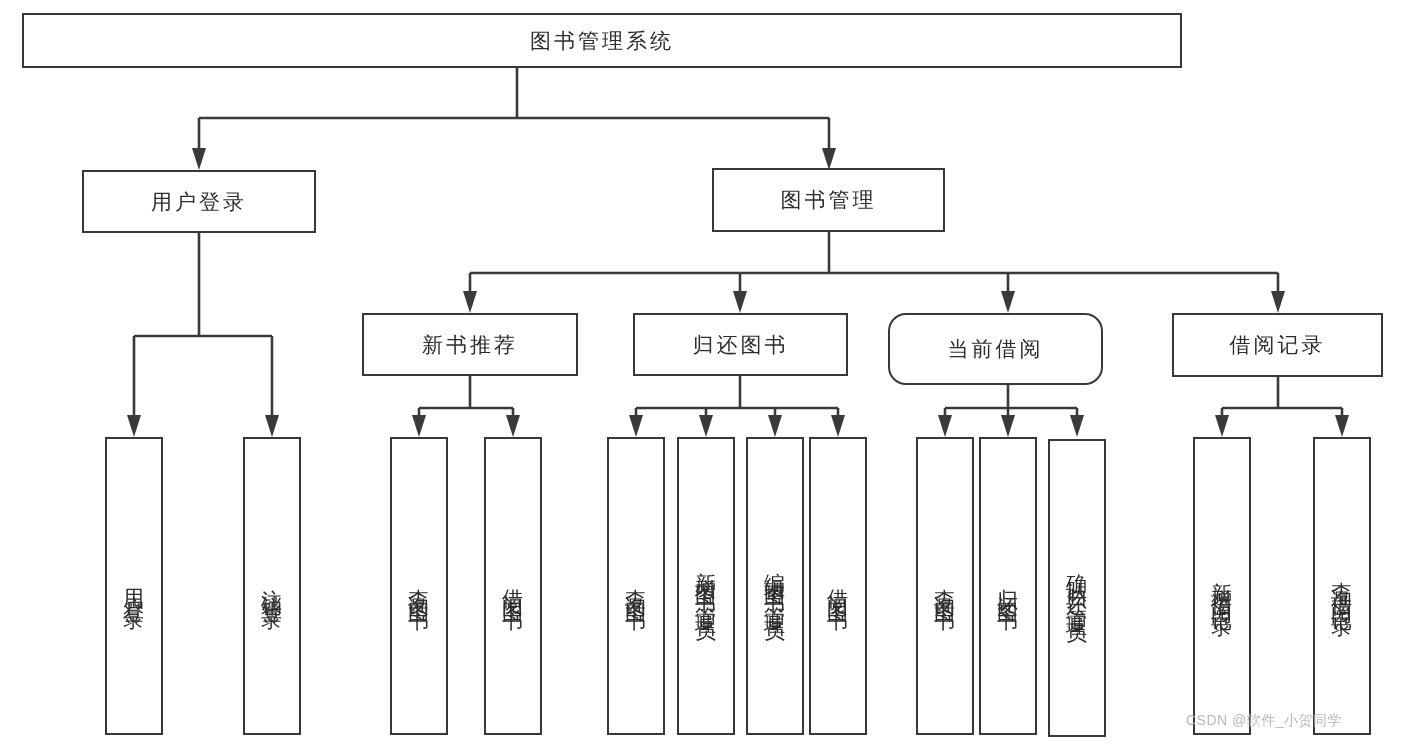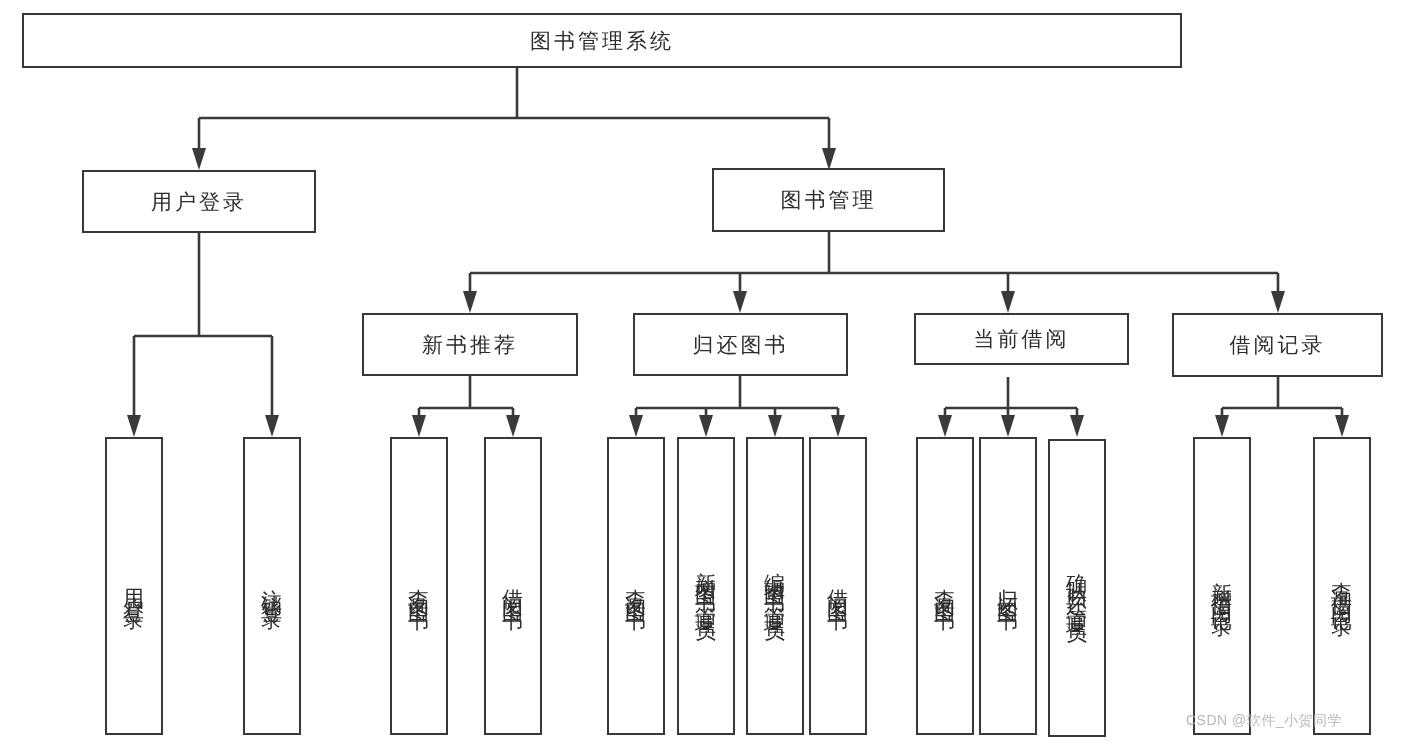--- a/index.html
+++ b/index.html
@@ -113,21 +113,21 @@
   <div class="node" style="left:712px; top:168px; width:233px; height:64px;">
     <span class="hlabel">图书管理</span>
   </div>
 
   <div class="node" style="left:362px; top:313px; width:216px; height:63px;">
     <span class="hlabel">新书推荐</span>
   </div>
   <div class="node" style="left:633px; top:313px; width:215px; height:63px;">
     <span class="hlabel">归还图书</span>
   </div>
-  <div class="node" style="left:914px; top:313px; width:215px; height:52px;">
+  <div class="node" style="left:888px; top:313px; width:215px; height:72px;border-radius:18px;">
     <span class="hlabel">当前借阅</span>
   </div>
   <div class="node" style="left:1172px; top:313px; width:211px; height:64px;justify-content:center;">
     <span class="hlabel">借阅记录</span>
   </div>
 
   <div class="node leaf" style="left:105px; top:437px; width:58px; height:298px;">
     <span class="vtext">用户登录</span>
   </div>
   <div class="node leaf" style="left:243px; top:437px; width:58px; height:298px;">

